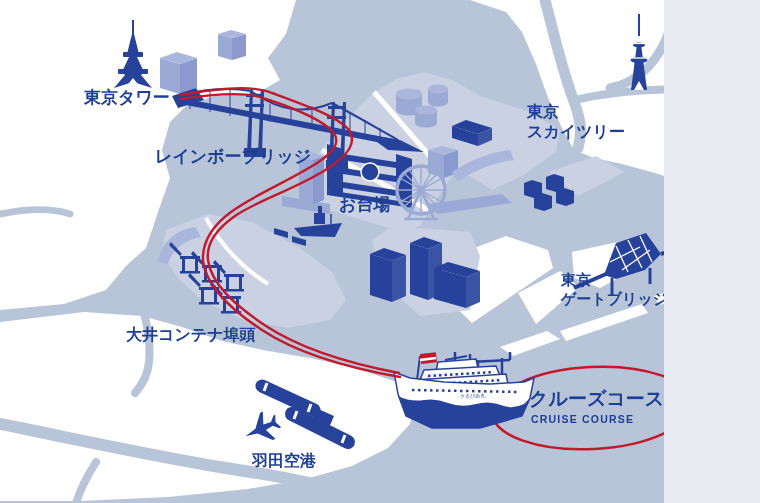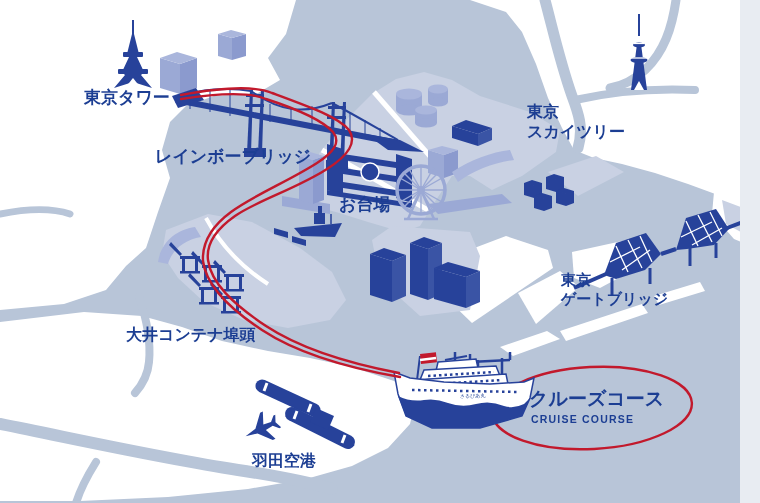--- a/index.html
+++ b/index.html
@@ -1,21 +1,21 @@
 <!DOCTYPE html>
 <html style="--water: #b8c5d8; --land: #ffffff; --district: #c9d1e3; --navy: #27429a; --label_navy: #1c3e93; --building: #9ba9d5; --building_light: #aab6dc; --route_red: #c2192c;"><head>
 <meta charset="utf-8">
 <style>
   :root{
     --water:#b8c5d8; --land:#ffffff; --district:#c9d1e3;
     --navy:#27429a; --label_navy:#1c3e93; --building:#9ba9d5;
     --building_light:#aab6dc; --route_red:#c2192c;
   }
   html,body{margin:0;padding:0;background:#e8ecf2;}
-  .stage{width:740px;height:503px;position:relative;overflow:hidden;background:var(--water);
+  .stage{width:664px;height:503px;position:relative;overflow:hidden;background:var(--water);
          font-family:"Liberation Sans", sans-serif;}
   svg{display:block;}
   .land{fill:var(--land);}
   .district{fill:var(--district);}
   .navy{fill:var(--navy);}
   .bldg{fill:var(--building);}
   .bldg-lt{fill:var(--building_light);}
   .water-s{stroke:var(--water);fill:none;stroke-linecap:round;}
   .navy-s{stroke:var(--navy);fill:none;}
   .land-s{stroke:var(--land);fill:none;}

